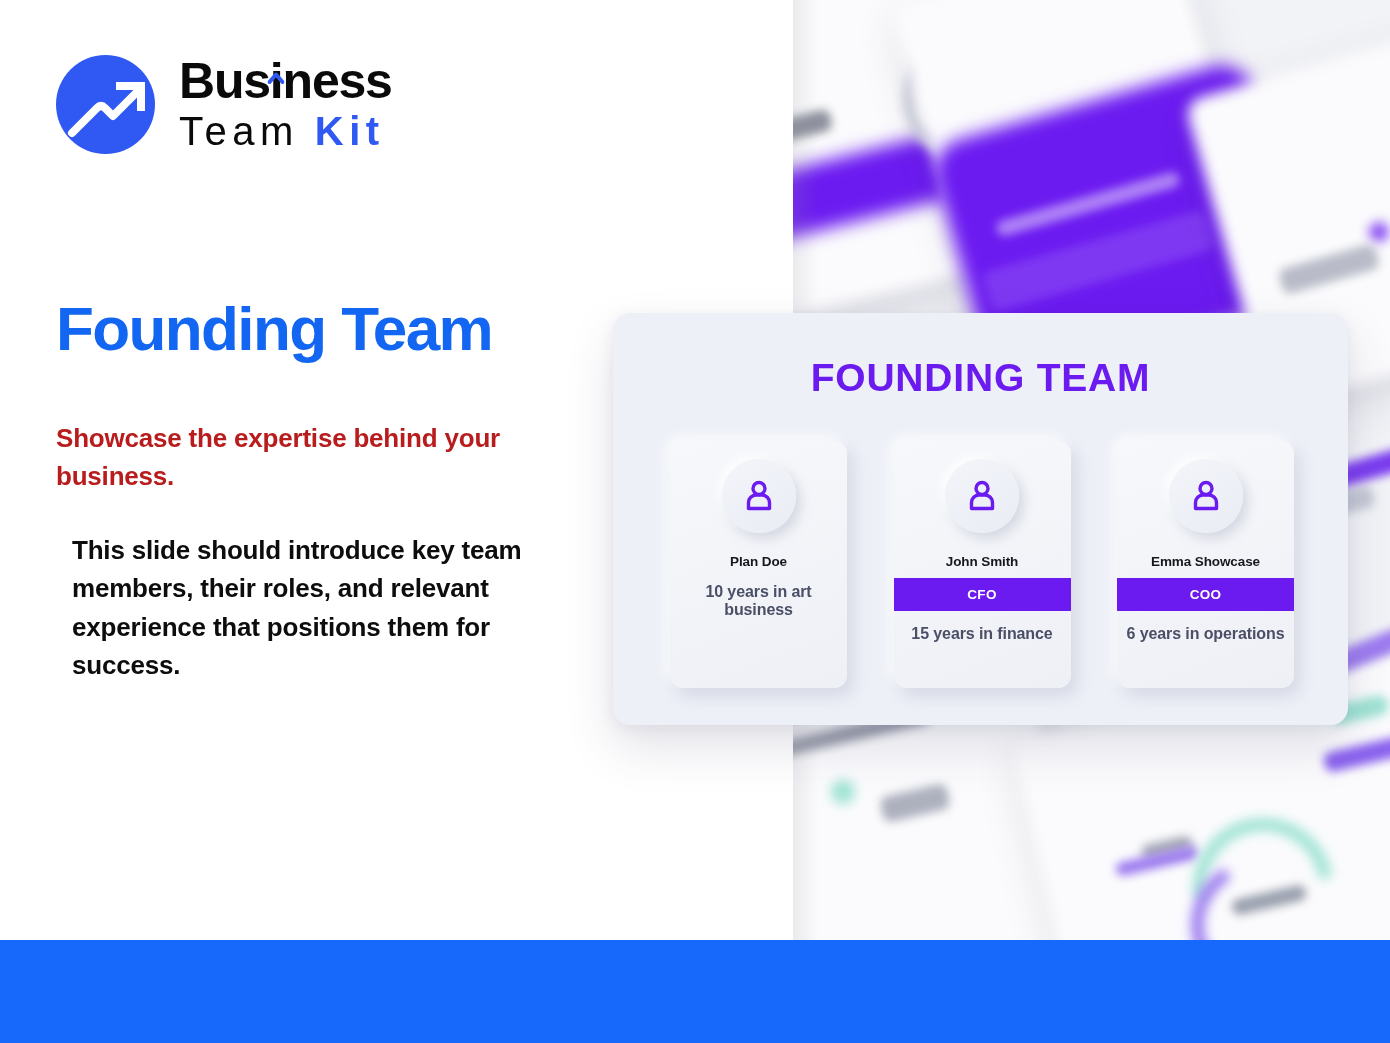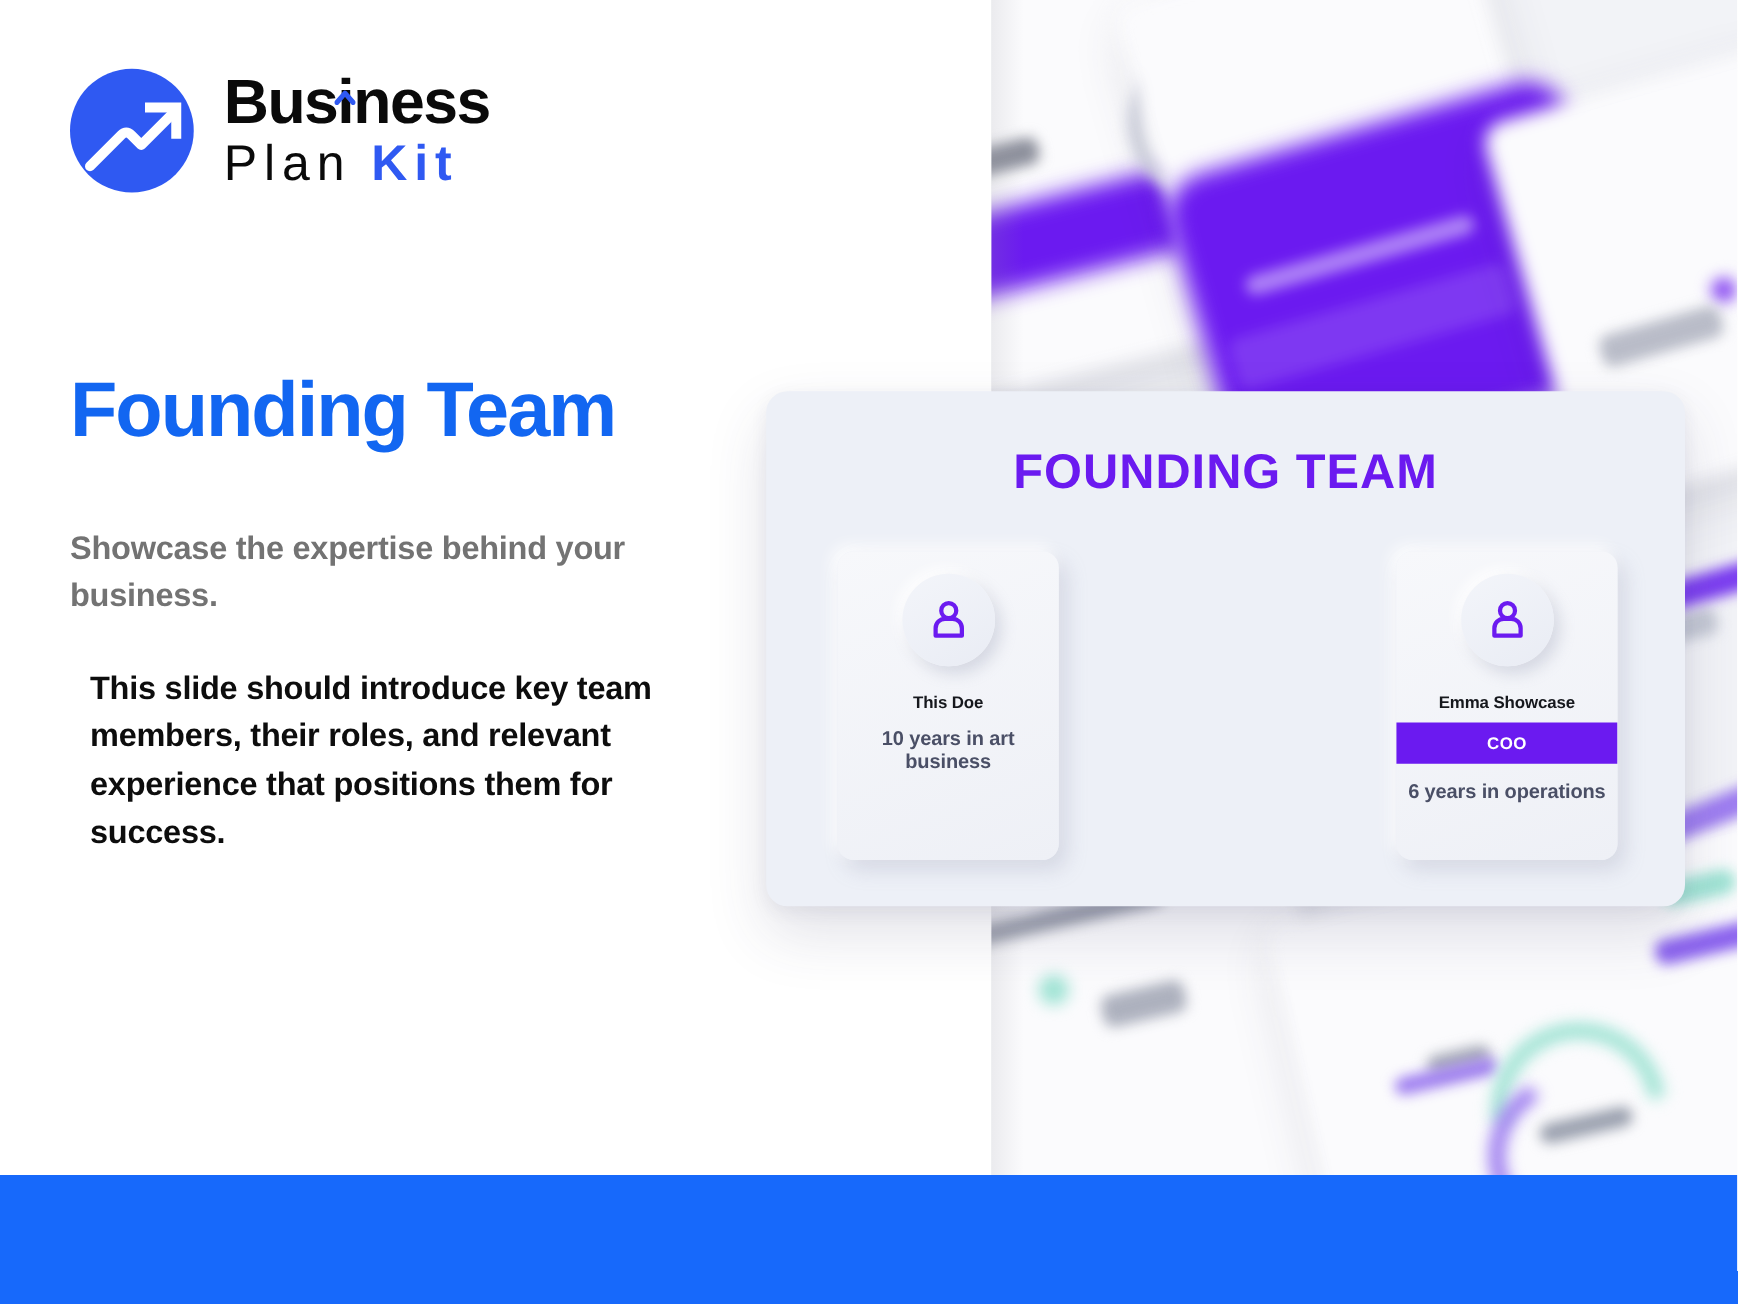--- a/index.html
+++ b/index.html
@@ -97,21 +97,21 @@
     color: #1266F1;
     line-height: 1.05;
   }
   .lead {
     position: absolute;
     left: 56px; top: 419px;
     width: 520px;
     font-size: 26px;
     font-weight: 700;
     line-height: 1.48;
-    color: #737373;
+    color: #b91c1c;
     letter-spacing: -0.2px;
   }
   .body-copy {
     position: absolute;
     left: 72px; top: 531px;
     width: 520px;
     font-size: 26px;
     font-weight: 700;
     line-height: 1.48;
     color: #0d0d0d;
@@ -284,45 +284,56 @@
         <path d="M64 31 L85 31 L85 52" fill="none" stroke="#ffffff" stroke-width="8" stroke-linecap="square" stroke-linejoin="miter"></path>
       </svg>
     </div>
     <div class="logo-type">
       <div class="logo-line1">
         <span>Bus</span><span class="accent-i"><span class="accent-mark"><svg width="17" height="12" viewBox="0 0 17 12" aria-hidden="true">
                 <path d="M2 10 L8.5 2.5 L15 10" fill="none" stroke="#2F59F2" stroke-width="4" stroke-linecap="round" stroke-linejoin="round"></path>
               </svg></span><span>i</span></span><span>ness</span>
       </div>
       <div class="logo-line2">
-        <span>Plan</span><span class="kit">Kit</span>
+        <span>Team</span><span class="kit">Kit</span>
       </div>
     </div>
   </div>
 
   <h1 class="page-title" style="z-index:10;">Founding Team</h1>
   <p class="lead" style="z-index:10;">Showcase the expertise behind your business.</p>
   <p class="body-copy" style="z-index:10;">This slide should introduce key team members, their roles, and relevant experience that positions them for success.</p>
 
   <div class="slide-card">
     <div class="slide-heading">FOUNDING TEAM</div>
 
     <div class="member-row">
 
       <div class="member-card">
         <div class="avatar">
           <svg width="36" height="36" viewBox="0 0 36 36" aria-hidden="true">
             <circle cx="18" cy="10.5" r="6" fill="none" stroke="#6B1AF0" stroke-width="3.4"></circle>
             <path d="M7.5 30.5 v-6 a7.5 7.5 0 0 1 7.5 -7.5 h6 a7.5 7.5 0 0 1 7.5 7.5 v6 Z" fill="none" stroke="#6B1AF0" stroke-width="3.4" stroke-linejoin="round"></path>
           </svg>
         </div>
-        <div class="member-name">This Doe</div>
+        <div class="member-name">Plan Doe</div>
         <div class="member-exp">10 years in art business</div>
       </div>
 
+      <div class="member-card">
+        <div class="avatar">
+          <svg width="36" height="36" viewBox="0 0 36 36" aria-hidden="true">
+            <circle cx="18" cy="10.5" r="6" fill="none" stroke="#6B1AF0" stroke-width="3.4"></circle>
+            <path d="M7.5 30.5 v-6 a7.5 7.5 0 0 1 7.5 -7.5 h6 a7.5 7.5 0 0 1 7.5 7.5 v6 Z" fill="none" stroke="#6B1AF0" stroke-width="3.4" stroke-linejoin="round"></path>
+          </svg>
+        </div>
+        <div class="member-name">John Smith</div>
+        <div class="role-bar">CFO</div>
+        <div class="member-exp">15 years in finance</div>
+      </div>
 
       <div class="member-card">
         <div class="avatar">
           <svg width="36" height="36" viewBox="0 0 36 36" aria-hidden="true">
             <circle cx="18" cy="10.5" r="6" fill="none" stroke="#6B1AF0" stroke-width="3.4"></circle>
             <path d="M7.5 30.5 v-6 a7.5 7.5 0 0 1 7.5 -7.5 h6 a7.5 7.5 0 0 1 7.5 7.5 v6 Z" fill="none" stroke="#6B1AF0" stroke-width="3.4" stroke-linejoin="round"></path>
           </svg>
         </div>
         <div class="member-name">Emma Showcase</div>
         <div class="role-bar">COO</div>

